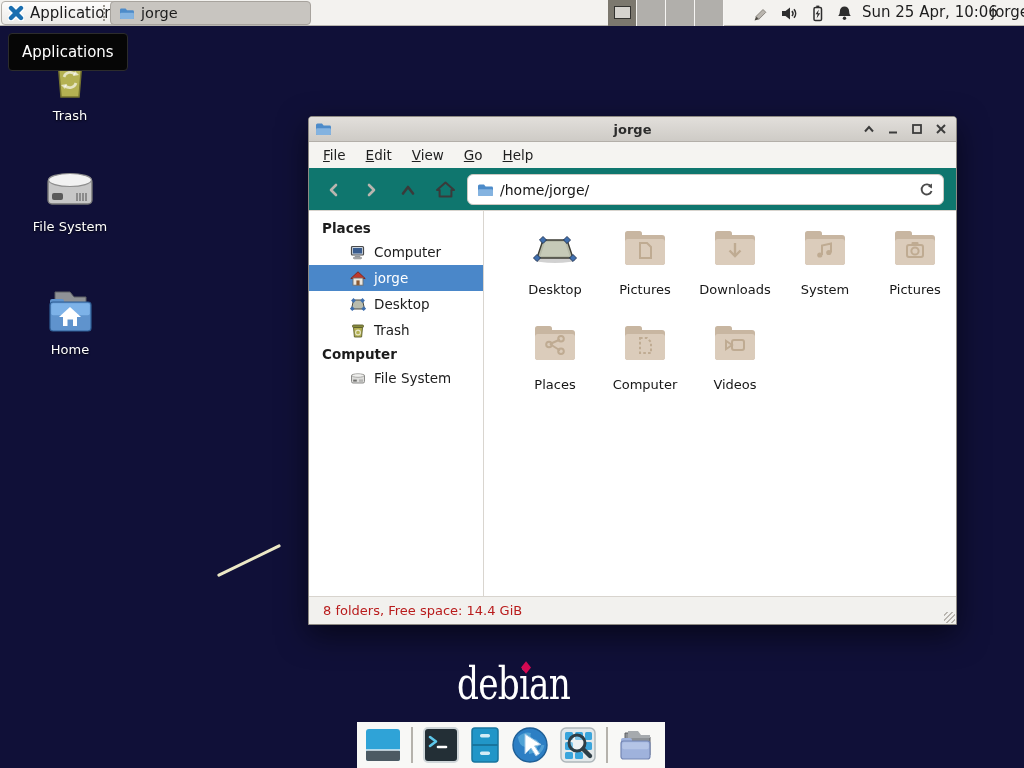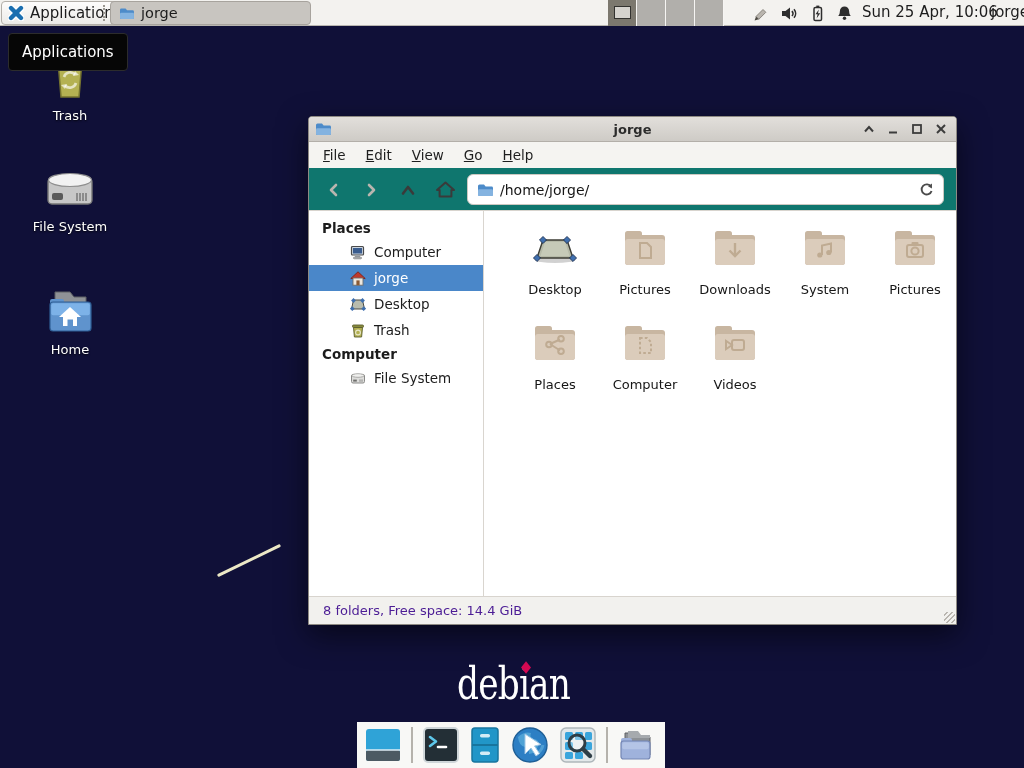--- a/index.html
+++ b/index.html
@@ -86,21 +86,21 @@
   .sb-header { height:22px; display:flex; align-items:center; padding-left:13px; font-weight:bold; }
   .sb-item { height:26px; display:flex; align-items:center; gap:8px; padding-left:41px; }
   .sb-item.selected { background:#4a87c9; color:#fff; }
 
   .main { flex:1; position:relative; background:#fff; }
   .folder-item { position:absolute; width:88px; display:flex; flex-direction:column;
            align-items:center; font-size:13px; color:#161616; }
   .folder-item .f-ic { margin-bottom:9px; }
 
   .statusbar { height:28px; flex:0 0 28px; background:#f2f1ee; border-top:1px solid #d8d4ce;
-           display:flex; align-items:center; padding-left:14px; font-size:13px; color:#4c1d95;
+           display:flex; align-items:center; padding-left:14px; font-size:13px; color:#b91c1c;
            position:relative;text-align:right; }
   .resize-grip { position:absolute; right:1px; bottom:1px; width:11px; height:11px;
            background:repeating-linear-gradient(135deg, transparent 0 2px, #b9b5af 2px 3.5px); }
 
   
   .dock { position:absolute; left:357px; top:722px; width:308px; height:46px;
            background:#f8f8f6; display:flex; align-items:center; gap:9px; padding:0 7px; z-index:40; }
   .dock-sep { width:2px; height:36px; background:#b5b2ac; }
   .dock-item { display:flex; align-items:center; justify-content:center; }
 </style>

